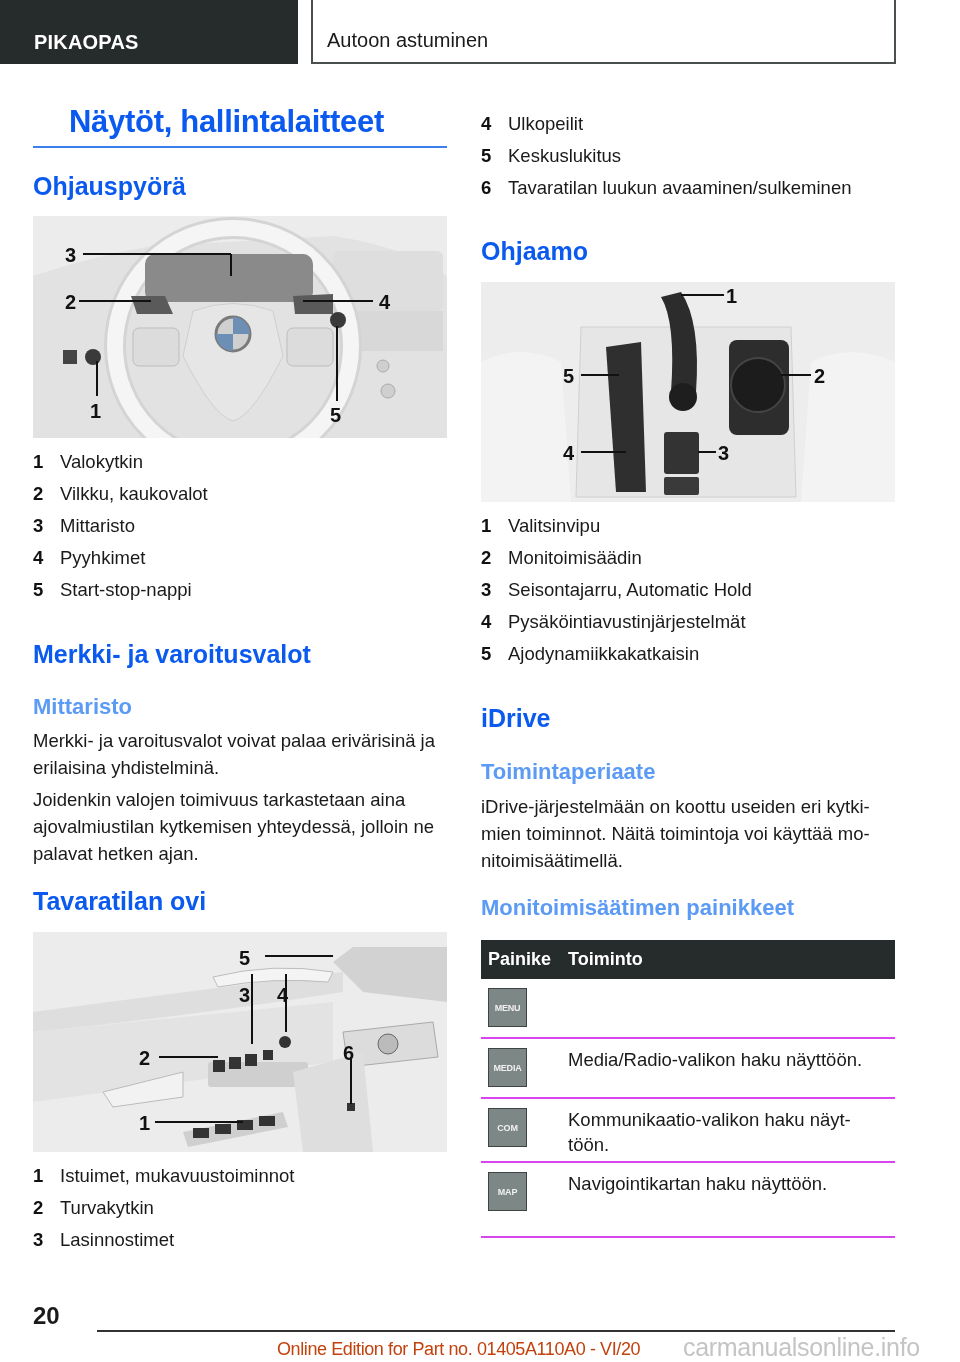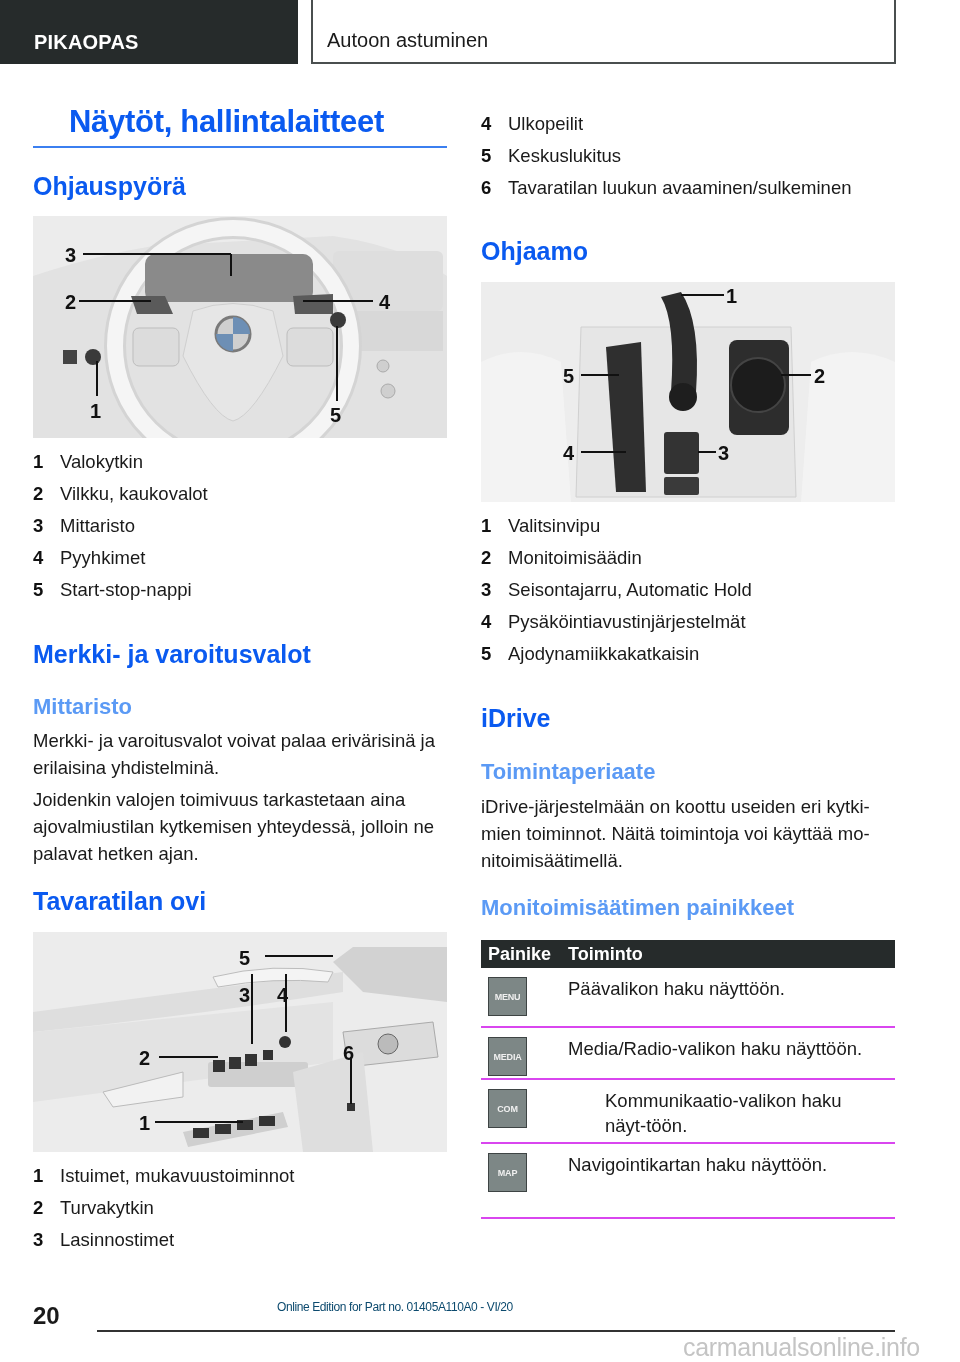--- a/index.html
+++ b/index.html
@@ -21,32 +21,32 @@
   .legend { position: absolute; list-style: none; }
   .legend li { height: 32px; display: flex; align-items: center; font-size: 18.5px; white-space: nowrap; }
   .legend .num { width: 27px; font-weight: bold; color: #111; }
   .legend .lbl { color: #1a1a1a; }
 
   .figure { position: absolute; background: #e9e9e9; overflow: hidden; }
   .figure svg { display: block; width: 100%; height: 100%; }
 
   
   .tbl { position: absolute; left: 481px; top: 940px; width: 414px; }
-  .tbl-head { height: 28px; background: #262b2b; display: flex; align-items: center; }
+  .tbl-head { height: 39px; background: #262b2b; display: flex; align-items: center; }
   .tbl-head .c1 { width: 87px; padding-left: 7px; color: #fff; font-weight: bold; font-size: 18px; }
   .tbl-head .c2 { color: #fff; font-weight: bold; font-size: 18px; }
   .tbl-row { display: flex; border-bottom: 2px solid #d946ef; }
   .tbl-row .c1 { width: 87px; padding: 9px 0 0 7px; }
   .tbl-row .c2 { flex: 1; padding-top: 8px; font-size: 18.5px; line-height: 25px; color: #1a1a1a; }
   .btn-icon { width: 39px; height: 39px; background: #7d8786; border: 1.5px solid #3e4444; display: flex; align-items: center; justify-content: center; color: #f0f0f0; font-size: 9px; font-weight: bold; letter-spacing: -0.2px; }
 
   
   .page-num { position: absolute; left: 33px; top: 1302px; font-size: 24px; font-weight: bold; color: #1a1a1a; }
   .foot-rule { position: absolute; left: 97px; top: 1330px; width: 798px; height: 2px; background: #333; }
-  .foot-text { position: absolute; left: 277px; top: 1300px; font-size: 12px; color: #0c4a6e; white-space: nowrap; letter-spacing: -0.4px; }
+  .foot-text { position: absolute; left: 277px; top: 1339px; font-size: 18px; color: #c2410c; white-space: nowrap; letter-spacing: -0.4px; }
   .foot-wm { position: absolute; left: 683px; top: 1333px; font-size: 25px; color: #c4c4c4; white-space: nowrap; letter-spacing: -0.3px; }
 </style>
 </head>
 <body>
 
 <div class="hdr-left">
   <span>PIKAOPAS</span>
 </div>
 <div class="hdr-right">
   <span>Autoon astuminen</span>
@@ -261,29 +261,28 @@
 
 <div class="tbl">
   <div class="tbl-head">
     <div class="c1">Painike</div>
     <div class="c2">Toiminto</div>
   </div>
   <div class="tbl-row" style="height:60px;">
     <div class="c1">
         <div class="btn-icon">MENU</div>
       </div>
-    <div class="c2">Päävalikon haku näyttöön.</div>
-  </div>
-  <div class="tbl-row" style="height:52px;">
+  </div>
+  <div class="tbl-row" style="height:60px;">
     <div class="c1">
         <div class="btn-icon">MEDIA</div>
       </div>
     <div class="c2">Media/Radio-valikon haku näyttöön.</div>
   </div>
-  <div class="tbl-row" style="height:64px;gap:37px;">
+  <div class="tbl-row" style="height:64px;">
     <div class="c1">
         <div class="btn-icon">COM</div>
       </div>
     <div class="c2" style="padding-right:20px;">Kommunikaatio-valikon haku näyt-töön.</div>
   </div>
   <div class="tbl-row" style="height:75px;">
     <div class="c1">
         <div class="btn-icon">MAP</div>
       </div>
     <div class="c2">Navigointikartan haku näyttöön.</div>

